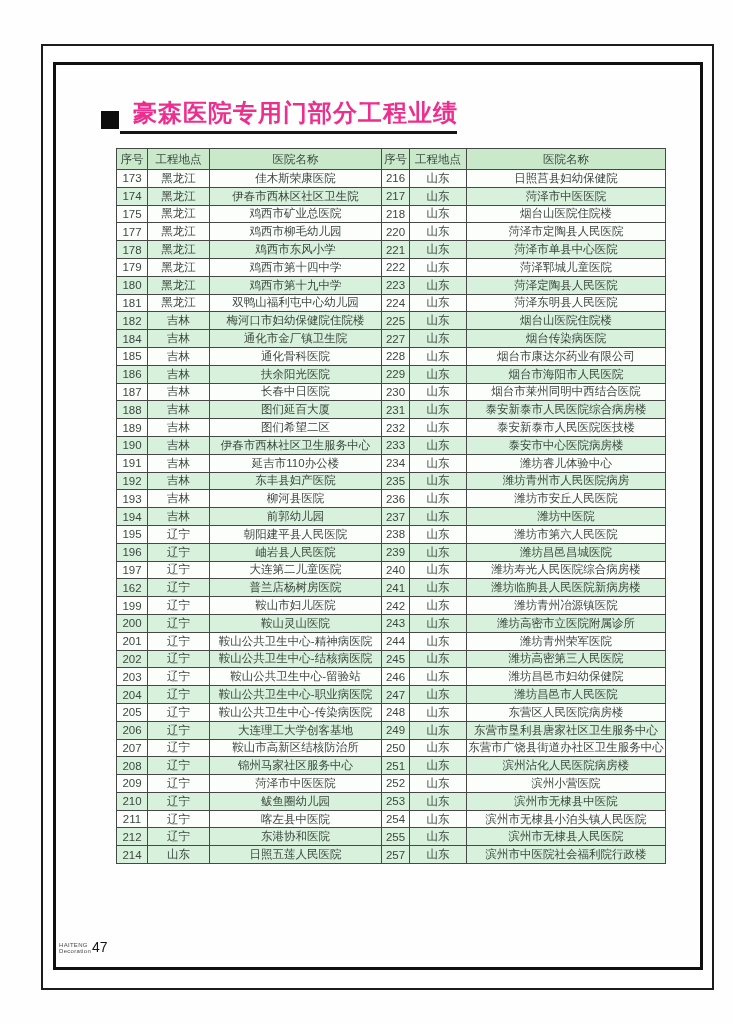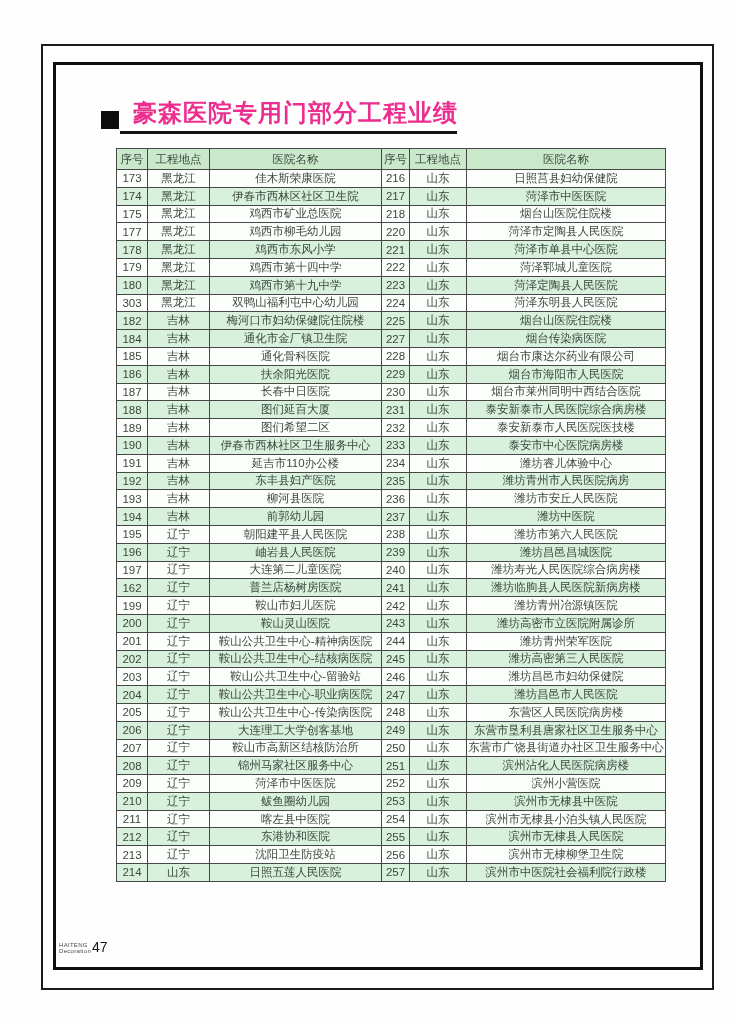--- a/index.html
+++ b/index.html
@@ -182,21 +182,21 @@
         </tr>
         <tr class="alt">
           <td>180</td>
           <td>黑龙江</td>
           <td>鸡西市第十九中学</td>
           <td>223</td>
           <td>山东</td>
           <td>菏泽定陶县人民医院</td>
         </tr>
         <tr>
-          <td>303</td>
+          <td>181</td>
           <td>黑龙江</td>
           <td>双鸭山福利屯中心幼儿园</td>
           <td>224</td>
           <td>山东</td>
           <td>菏泽东明县人民医院</td>
         </tr>
         <tr class="alt">
           <td>182</td>
           <td>吉林</td>
           <td>梅河口市妇幼保健院住院楼</td>
@@ -428,28 +428,20 @@
           <td>山东</td>
           <td>滨州市无棣县小泊头镇人民医院</td>
         </tr>
         <tr class="alt">
           <td>212</td>
           <td>辽宁</td>
           <td>东港协和医院</td>
           <td>255</td>
           <td>山东</td>
           <td>滨州市无棣县人民医院</td>
-        </tr>
-        <tr>
-          <td>213</td>
-          <td>辽宁</td>
-          <td>沈阳卫生防疫站</td>
-          <td>256</td>
-          <td>山东</td>
-          <td>滨州市无棣柳堡卫生院</td>
         </tr>
         <tr class="alt">
           <td>214</td>
           <td>山东</td>
           <td>日照五莲人民医院</td>
           <td>257</td>
           <td>山东</td>
           <td>滨州市中医院社会福利院行政楼</td>
         </tr>
       </tbody>

